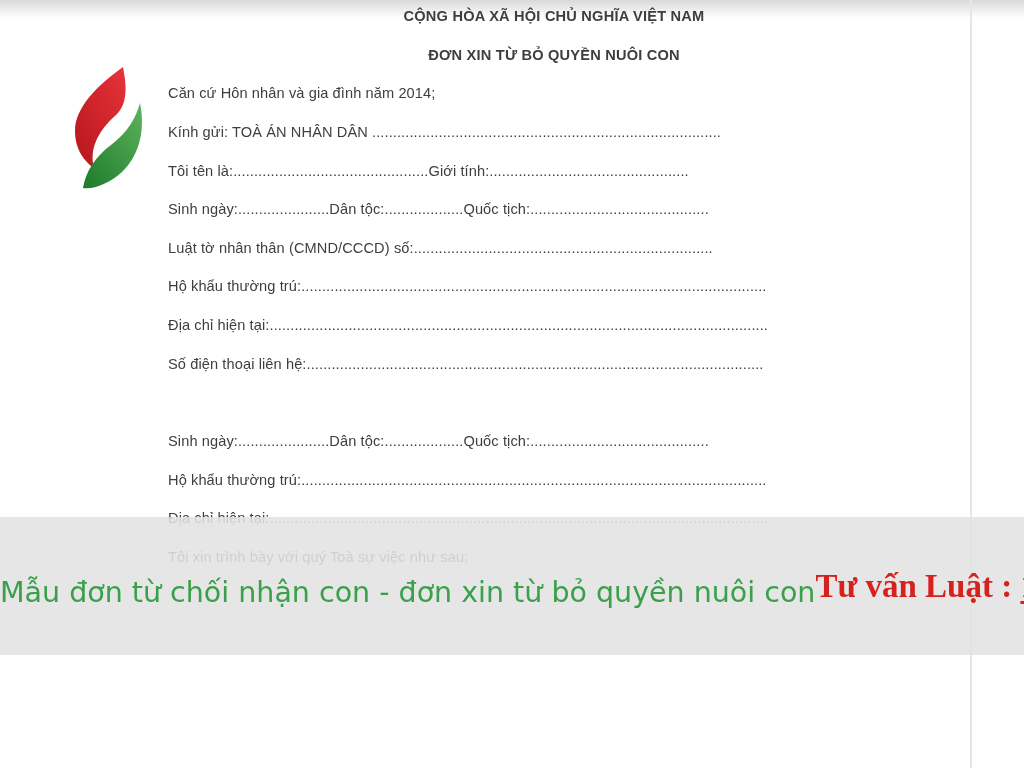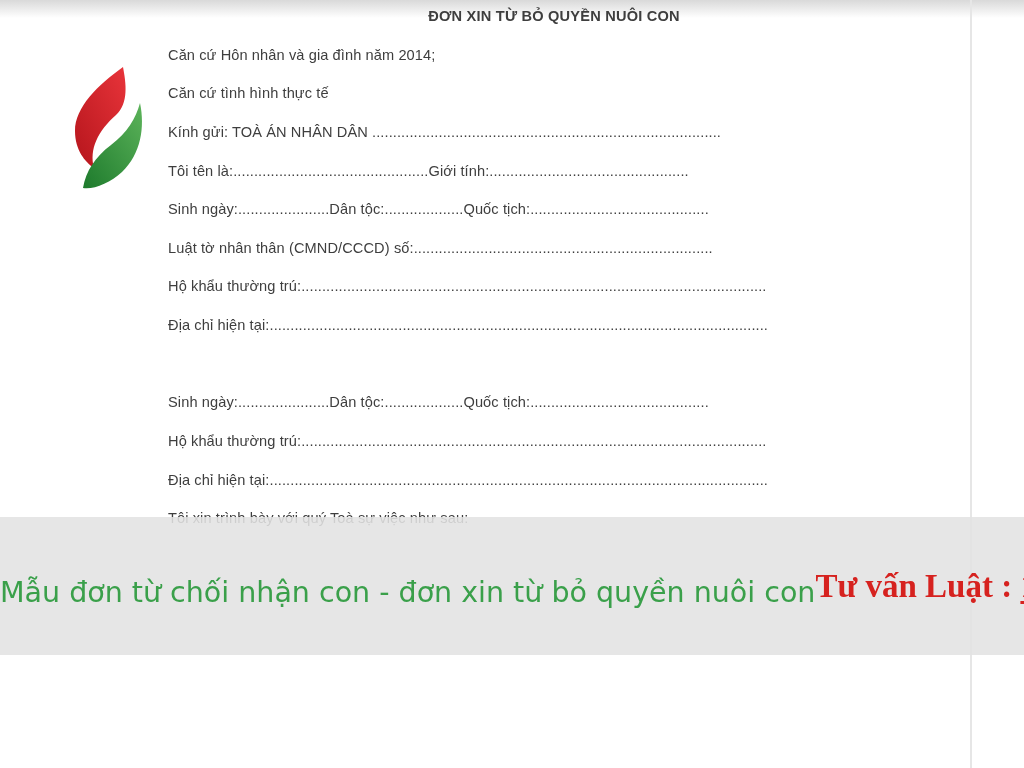--- a/index.html
+++ b/index.html
@@ -78,29 +78,30 @@
       <linearGradient id="lgGreen" x1="1" y1="0" x2="0" y2="1">
         <stop offset="0" stop-color="#5cb35a"></stop>
         <stop offset="1" stop-color="#1d7a2c"></stop>
       </linearGradient>
     </defs>
     <path fill="url(#lgRed)" d="M63,12 C38,30 15,52 15,76 C15,95 25,107 34,113 C29,94 38,76 56,60 C69,48 66,28 63,12 Z"></path>
     <path fill="url(#lgGreen)" d="M80,48 C85,72 81,99 62,117 C50,128 33,135 23,133 C26,116 35,102 51,90 C67,78 76,63 80,48 Z"></path>
   </svg>
 
   <div class="doc-lines">
+      <div class="doc-line center bold">CỘNG HÒA XÃ HỘI CHỦ NGHĨA VIỆT NAM</div>
       <div class="doc-line center bold">ĐƠN XIN TỪ BỎ QUYỀN NUÔI CON</div>
       <div class="doc-line">Căn cứ Hôn nhân và gia đình năm 2014;</div>
-      <div class="doc-line">Căn cứ tình hình thực tế</div>
       <div class="doc-line">Kính gửi: TOÀ ÁN NHÂN DÂN ....................................................................................</div>
       <div class="doc-line">Tôi tên là:...............................................Giới tính:................................................</div>
       <div class="doc-line">Sinh ngày:......................Dân tộc:...................Quốc tịch:...........................................</div>
       <div class="doc-line">Luật tờ nhân thân (CMND/CCCD) số:........................................................................</div>
       <div class="doc-line">Hộ khẩu thường trú:................................................................................................................</div>
       <div class="doc-line">Địa chỉ hiện tại:........................................................................................................................</div>
+      <div class="doc-line">Số điện thoại liên hệ:..............................................................................................................</div>
       <div class="doc-line"></div>
       <div class="doc-line">Sinh ngày:......................Dân tộc:...................Quốc tịch:...........................................</div>
       <div class="doc-line">Hộ khẩu thường trú:................................................................................................................</div>
       <div class="doc-line">Địa chỉ hiện tại:........................................................................................................................</div>
       <div class="doc-line">Tôi xin trình bày với quý Toà sự việc như sau:</div>
     </div>
 
   <div class="banner">
     <div class="banner-title">Mẫu đơn từ chối nhận con - đơn xin từ bỏ quyền nuôi con</div>
     <div class="banner-hotline"><span>Tư vấn Luật : </span><span class="hotline-number">1900.6174</span></div>

